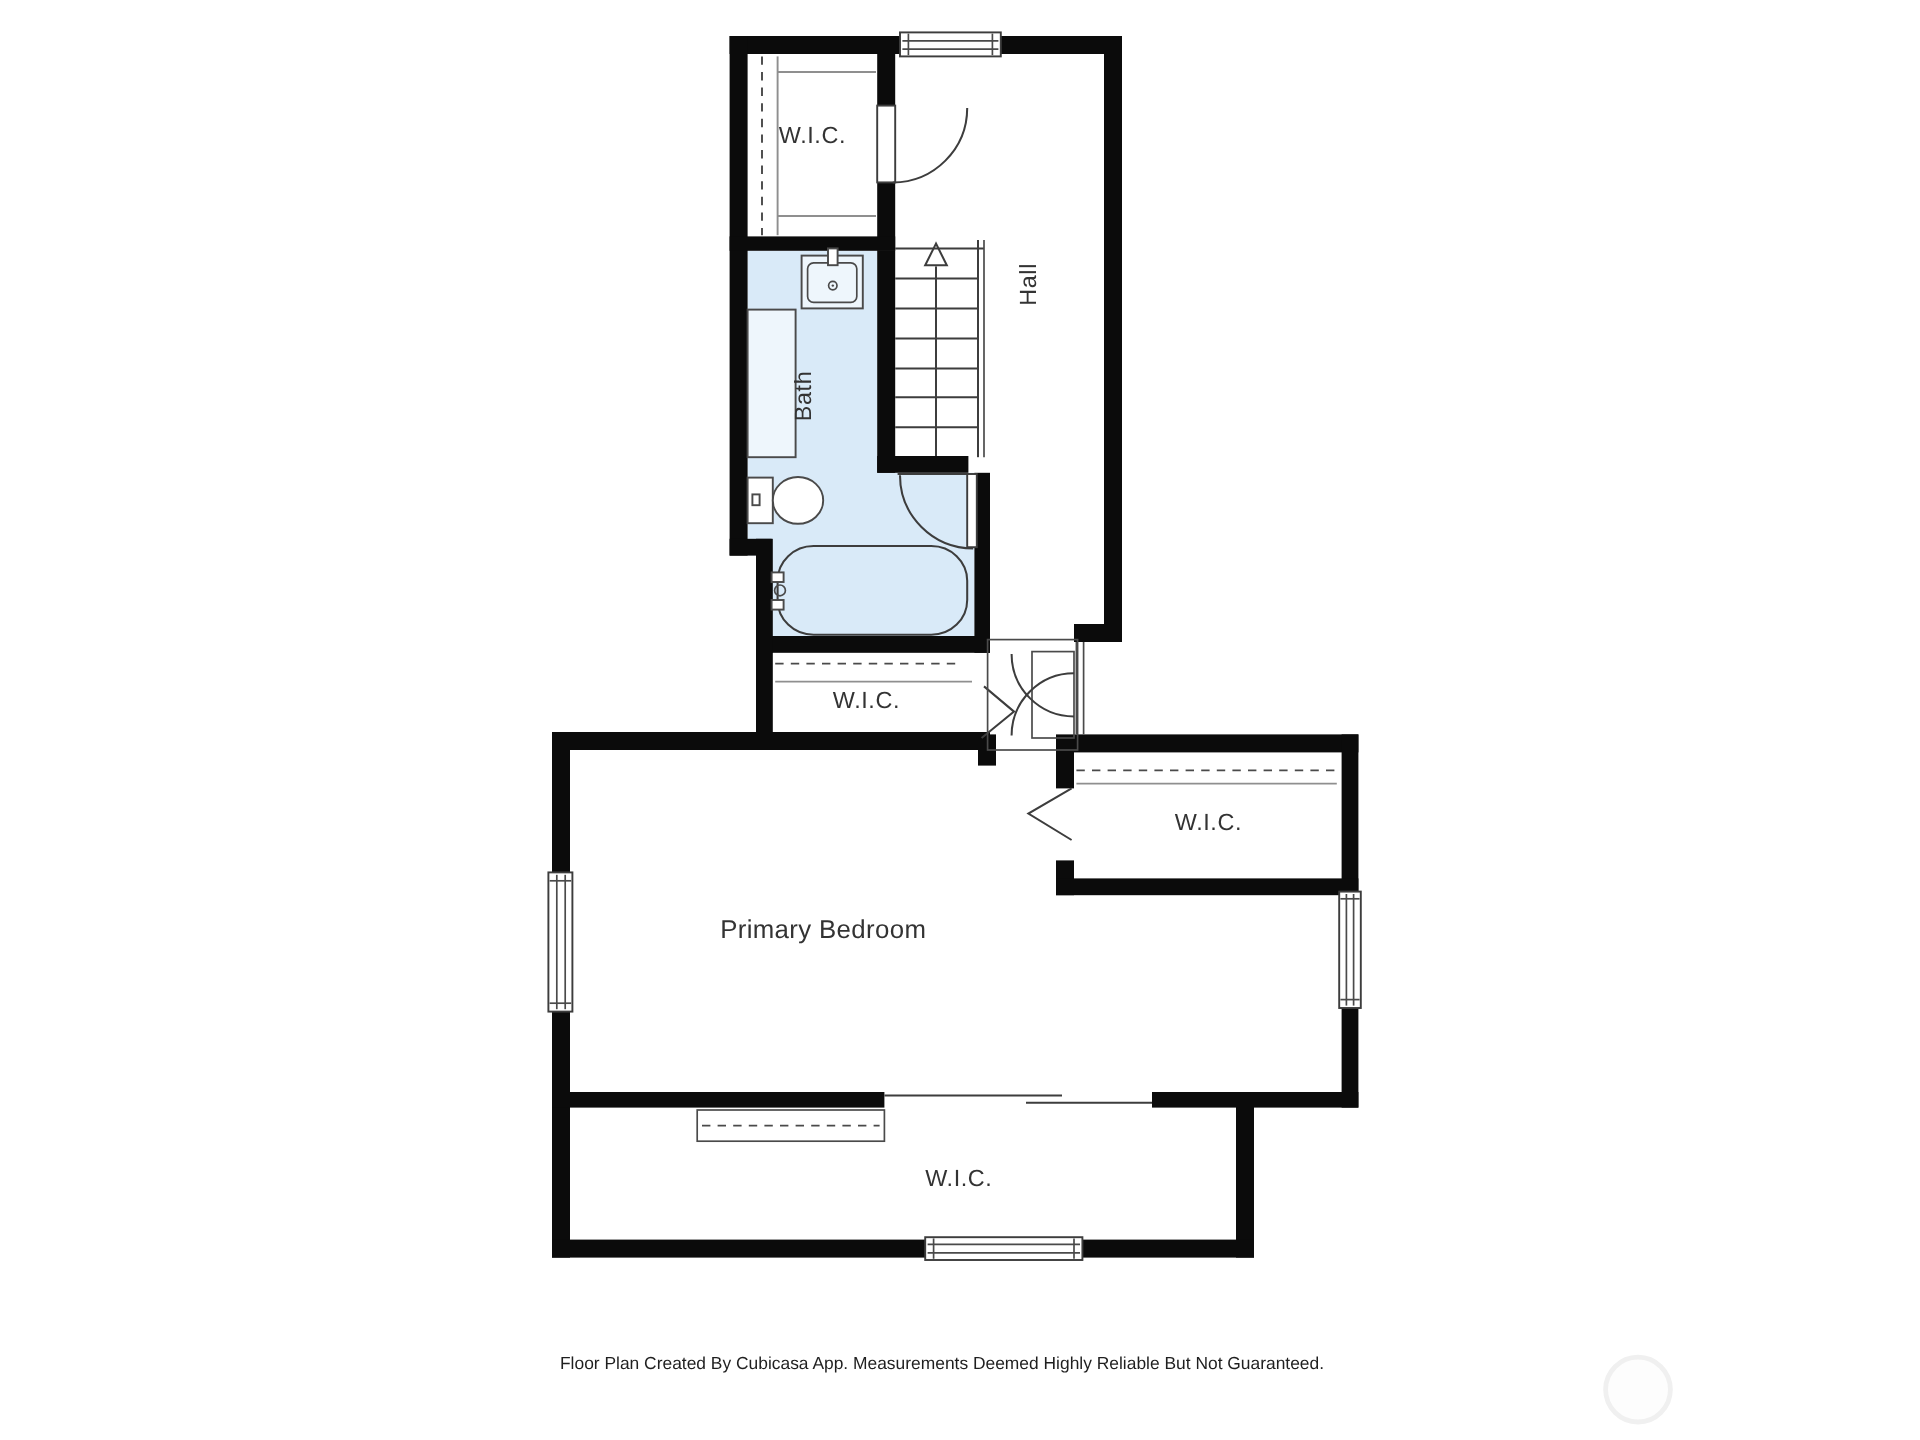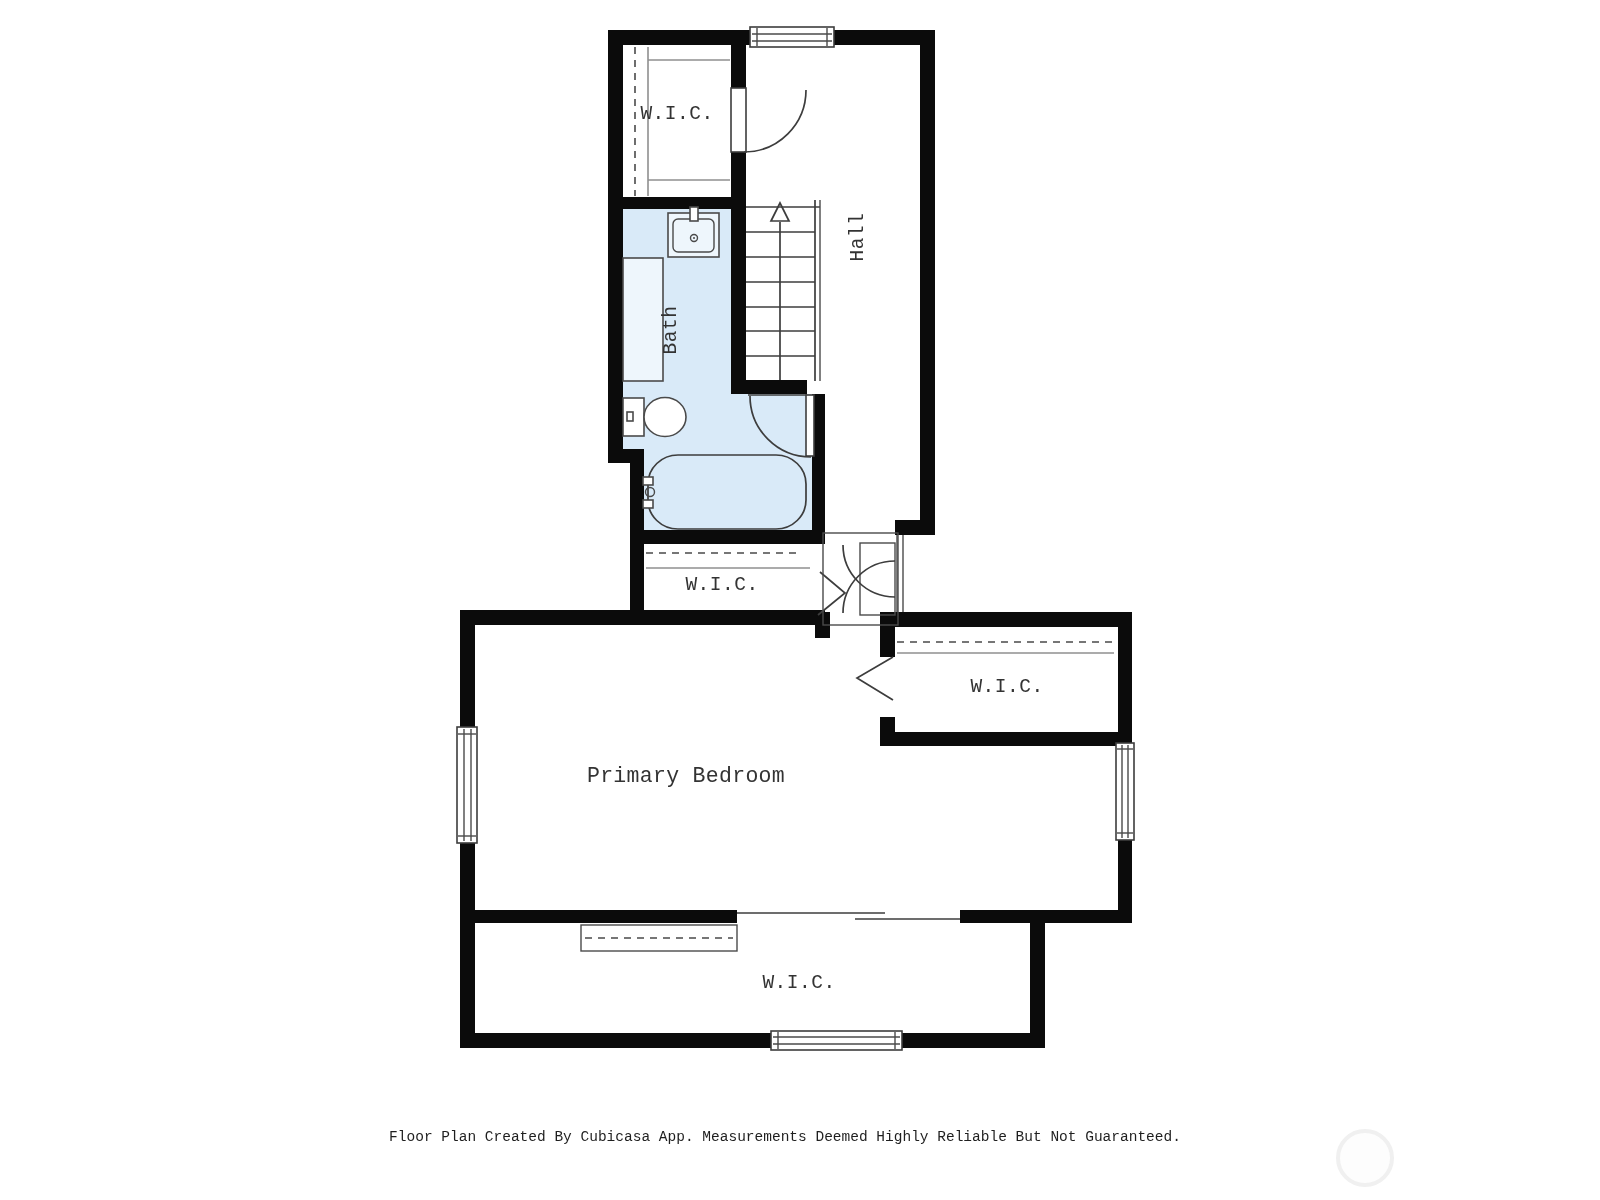--- a/index.html
+++ b/index.html
@@ -1,17 +1,17 @@
 <!DOCTYPE html>
 <html><head>
 <meta charset="utf-8">
 <style>
   html,body{margin:0;padding:0;background:#ffffff;}
   .stage{position:relative;width:1416px;height:1200px;background:#ffffff;overflow:hidden;
-         font-family:Liberation Mono, monospace;}
+         font-family:Liberation Sans, sans-serif;}
   svg{position:absolute;left:0;top:0;}
   
   .ln{stroke:#3d3d3d;stroke-width:1.7;fill:none;}
   .ln2{stroke:#4a4a4a;stroke-width:1.4;fill:none;}
   .grayln{stroke:#8f8f8f;stroke-width:1.6;fill:none;}
   .dashln{stroke:#4a4a4a;stroke-width:1.6;fill:none;stroke-dasharray:7 6;}
   .whitebox{fill:#ffffff;stroke:#3d3d3d;stroke-width:1.6;}
   .fixfill{fill:#eef6fc;stroke:#4a4a4a;stroke-width:1.6;}
   .fixwhite{fill:#ffffff;stroke:#4a4a4a;stroke-width:1.6;}
   .roomlabel{fill:#333333;font-size:19.5px;letter-spacing:0.5px;}

